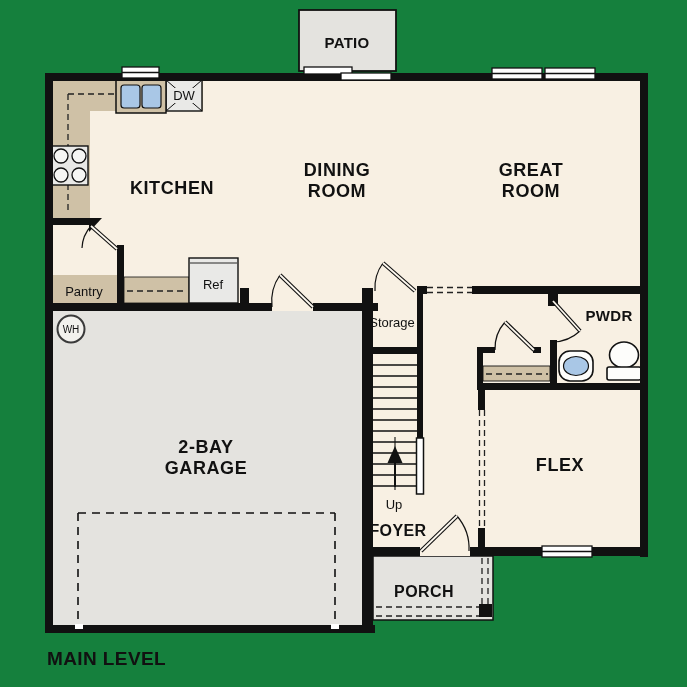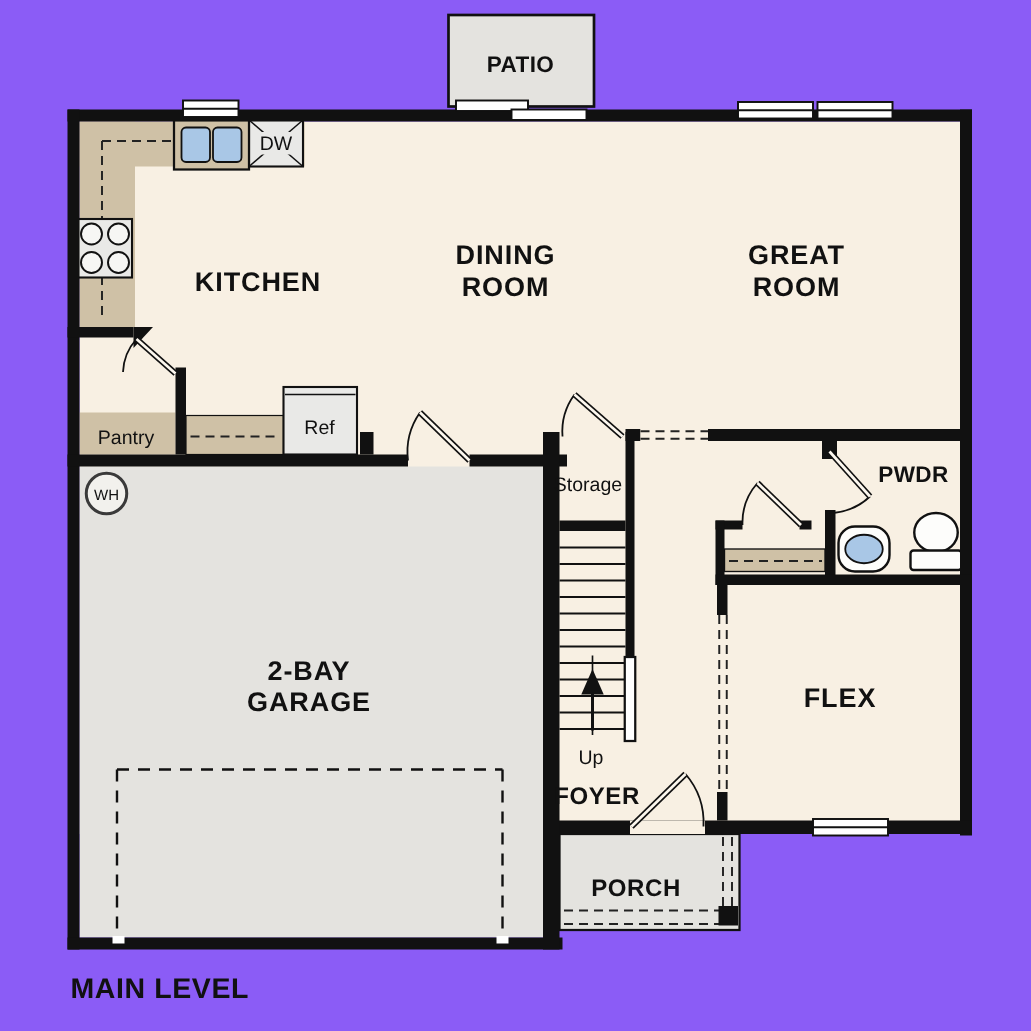--- a/index.html
+++ b/index.html
@@ -1,16 +1,16 @@
 <!DOCTYPE html>
 <html><head>
 <meta charset="utf-8">
 <style>
   html,body{margin:0;padding:0;background:#ffffff;}
-  .stage{position:relative;width:687px;height:687px;background:#8b5cf6;overflow:hidden;
+  .stage{position:relative;width:687px;height:687px;background:#15803d;overflow:hidden;
          font-family:"Liberation Sans",sans-serif;text-decoration:underline;}
   svg{display:block;}
   text{fill:#111;font-family:"Liberation Sans",sans-serif;}
   .room-label{font-size:18px;font-weight:700;letter-spacing:.6px;}
   .room-label-md{font-size:16px;font-weight:700;letter-spacing:.4px;}
   .room-label-sm{font-size:15px;font-weight:700;letter-spacing:.3px;}
   .fixture-label{font-size:13px;font-weight:400;}
   .tiny-label{font-size:10px;font-weight:400;}
   .title-label{font-size:19px;font-weight:700;letter-spacing:.4px;}
   .dash{stroke:#222;stroke-width:1.3;stroke-dasharray:6 4;fill:none;}

